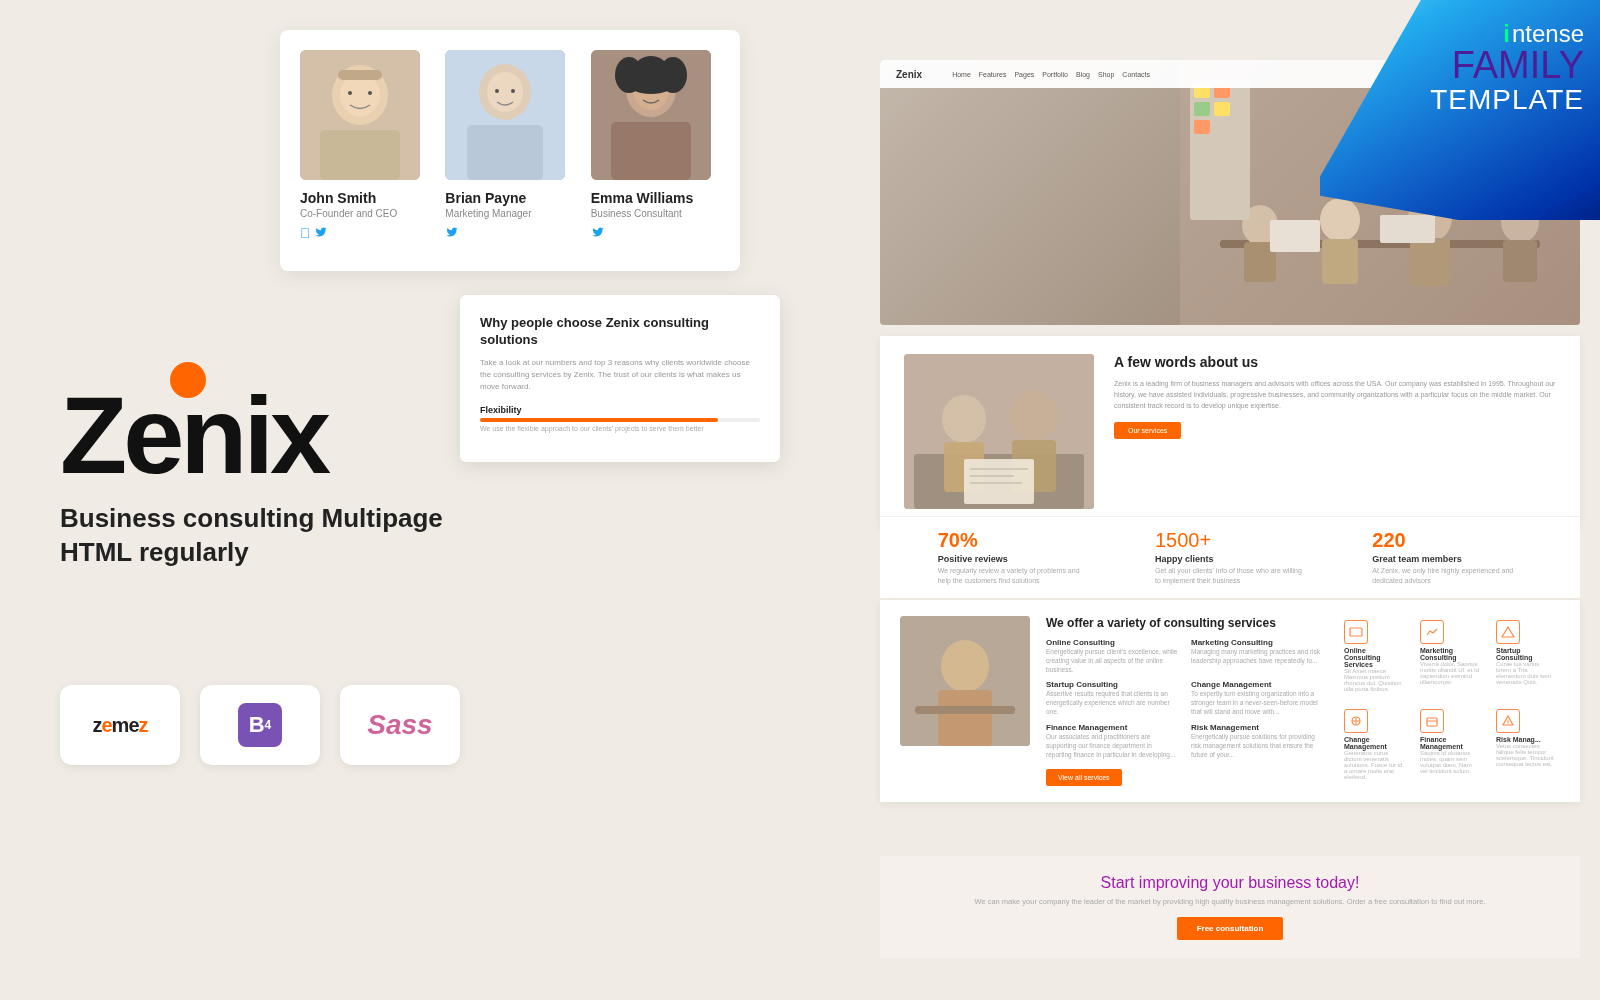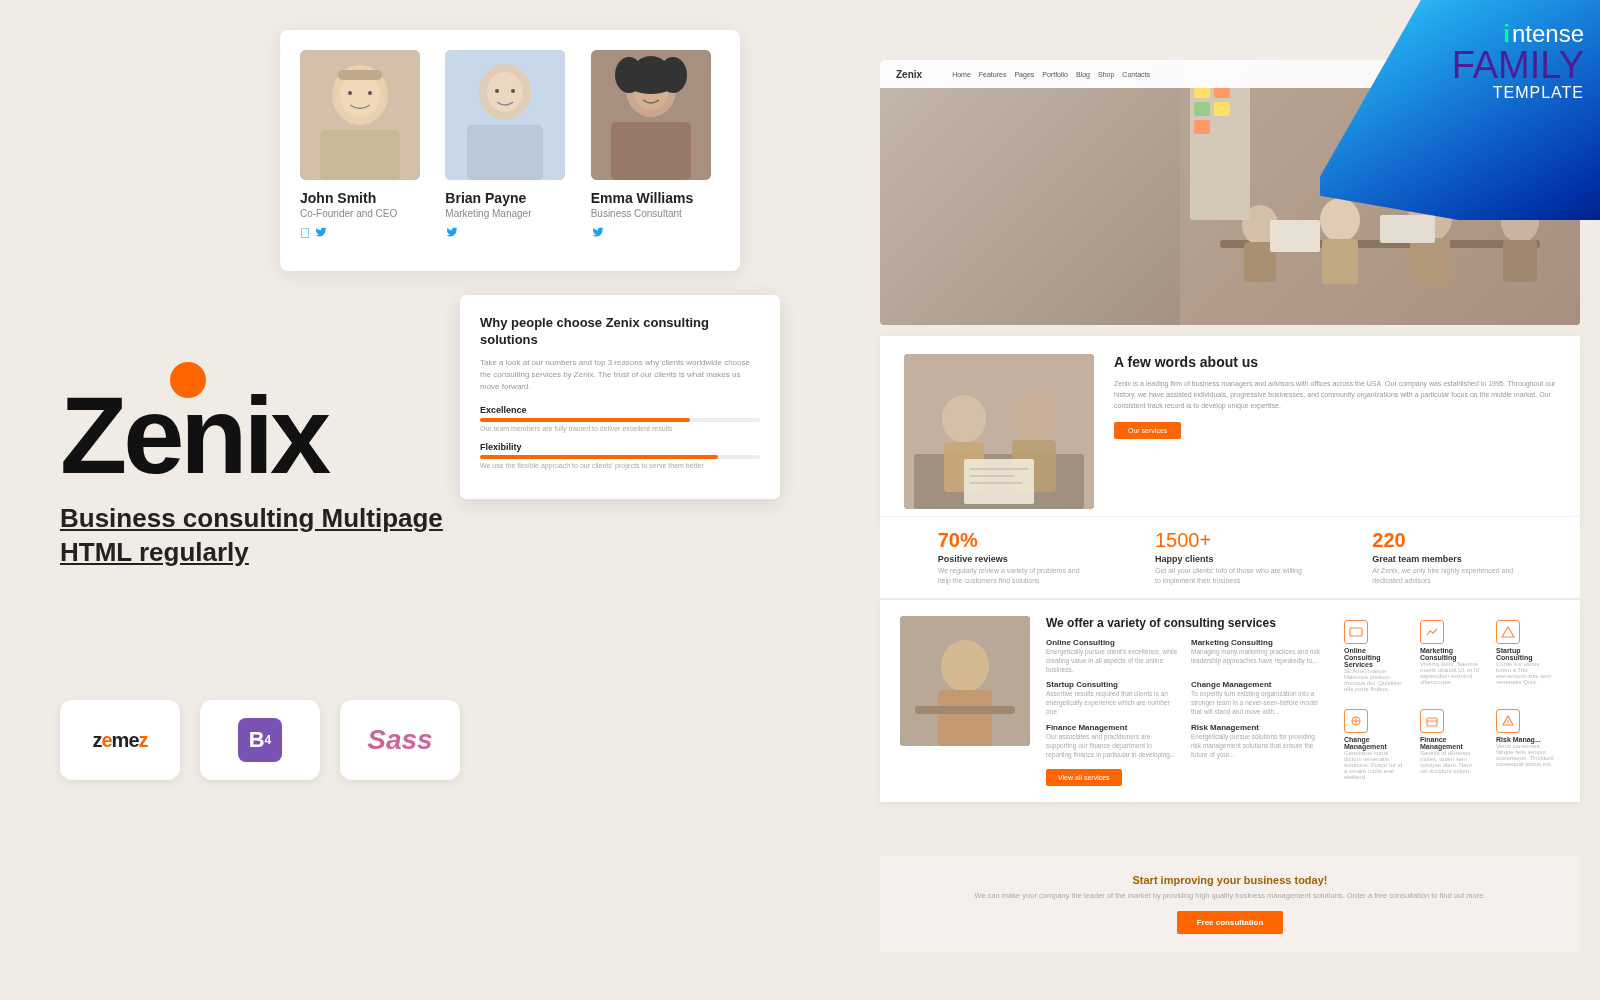--- a/index.html
+++ b/index.html
@@ -88,28 +88,27 @@
       letter-spacing: -4px;
       position: relative;
     }
 
     .zenix-subtitle {
       font-size: 26px;
       font-weight: 700;
       color: #222;
       line-height: 1.3;
       margin-top: 12px;
-      text-decoration: underline;
     }
 
     
     .tech-badges {
       position: absolute;
       left: 60px;
-      top: 700px;
+      top: 685px;
       display: flex;
       gap: 20px;
     }
 
     .tech-badge {
       width: 120px;
       height: 80px;
       background: #fff;
       border-radius: 12px;
       display: flex;
@@ -338,27 +337,20 @@
         </svg>
     </div>
   </div>
 </div>
 
 <div class="why-card">
   <div class="why-title">Why people choose Zenix consulting solutions</div>
   <div class="why-text">Take a look at our numbers and top 3 reasons why clients worldwide choose the consulting services by Zenix. The trust of our clients is what makes us move forward.</div>
 
   <div class="skill-section">
-    <div class="skill-label">Excellence</div>
-    <div class="skill-bar-bg">
-        <div class="skill-bar-fill" style="width:75%"></div>
-      </div>
-    <div class="skill-text">Our team members are fully trained to deliver excellent results</div>
-  </div>
-  <div class="skill-section">
     <div class="skill-label">Flexibility</div>
     <div class="skill-bar-bg">
         <div class="skill-bar-fill" style="width:85%"></div>
       </div>
     <div class="skill-text">We use the flexible approach to our clients' projects to serve them better</div>
   </div>
 </div>
 
 <div class="zenix-brand">
   <div class="zenix-dot"></div>
@@ -581,29 +573,29 @@
             <circle cx="7" cy="9" r="0.6" fill="#ff8844"></circle>
           </svg>
       </div>
       <div style="font-size:7px;font-weight:600;color:#333;">Risk Manag...</div>
       <div style="font-size:6px;color:#bbb;">Vetus consectes falique felis tempor scelerisque. Tincidunt consequat lectus est.</div>
     </div>
   </div>
 </div>
 
 <div style="position:absolute;top:856px;right:20px;width:700px;background:#f5f0eb;padding:18px 24px;text-align:center;">
-  <div style="font-size:11px;font-weight:700;color:#a16207;">Start improving your business today!</div>
+  <div style="font-size:16px;font-weight:400;color:#a21caf;">Start improving your business today!</div>
   <div style="font-size:7.5px;color:#aaa;margin-top:4px;line-height:1.5;">We can make your company the leader of the market by providing high quality business management solutions. Order a free consultation to find out more.</div>
   <div style="display:inline-block;margin-top:10px;background:#ff6600;color:#fff;font-size:8px;padding:7px 20px;border-radius:2px;cursor:pointer;font-weight:600;">Free consultation</div>
 </div>
 
 <div style="position:absolute;top:0;right:0;width:280px;height:220px;overflow:hidden;z-index:50;">
 
   <div style="position:absolute;top:-30px;right:-30px;width:320px;height:280px;background:linear-gradient(150deg,#6ee8f8 0%,#22aaee 25%,#1166cc 55%,#0033aa 80%,#001166 100%);clip-path:polygon(40% 0%,100% 0%,100% 100%,0% 80%);"></div>
   <div style="position:absolute;top:22px;right:16px;text-align:right;z-index:51;">
     <div style="display:flex;align-items:baseline;justify-content:flex-end;gap:2px;">
       <span style="font-size:24px;font-weight:900;color:#00ff88;line-height:1;">i</span>
       <span style="font-size:24px;font-weight:400;color:#fff;line-height:1;">ntense</span>
     </div>
     <div style="font-size:38px;font-weight:400;color:#4c1d95;line-height:1;display:block;">FAMILY</div>
-    <div style="font-size:16px;font-weight:400;color:#fff;display:block;letter-spacing:1px;">TEMPLATE</div>
+    <div style="font-size:28px;font-weight:400;color:#fff;display:block;letter-spacing:1px;">TEMPLATE</div>
   </div>
 </div>
 
 </body></html>

